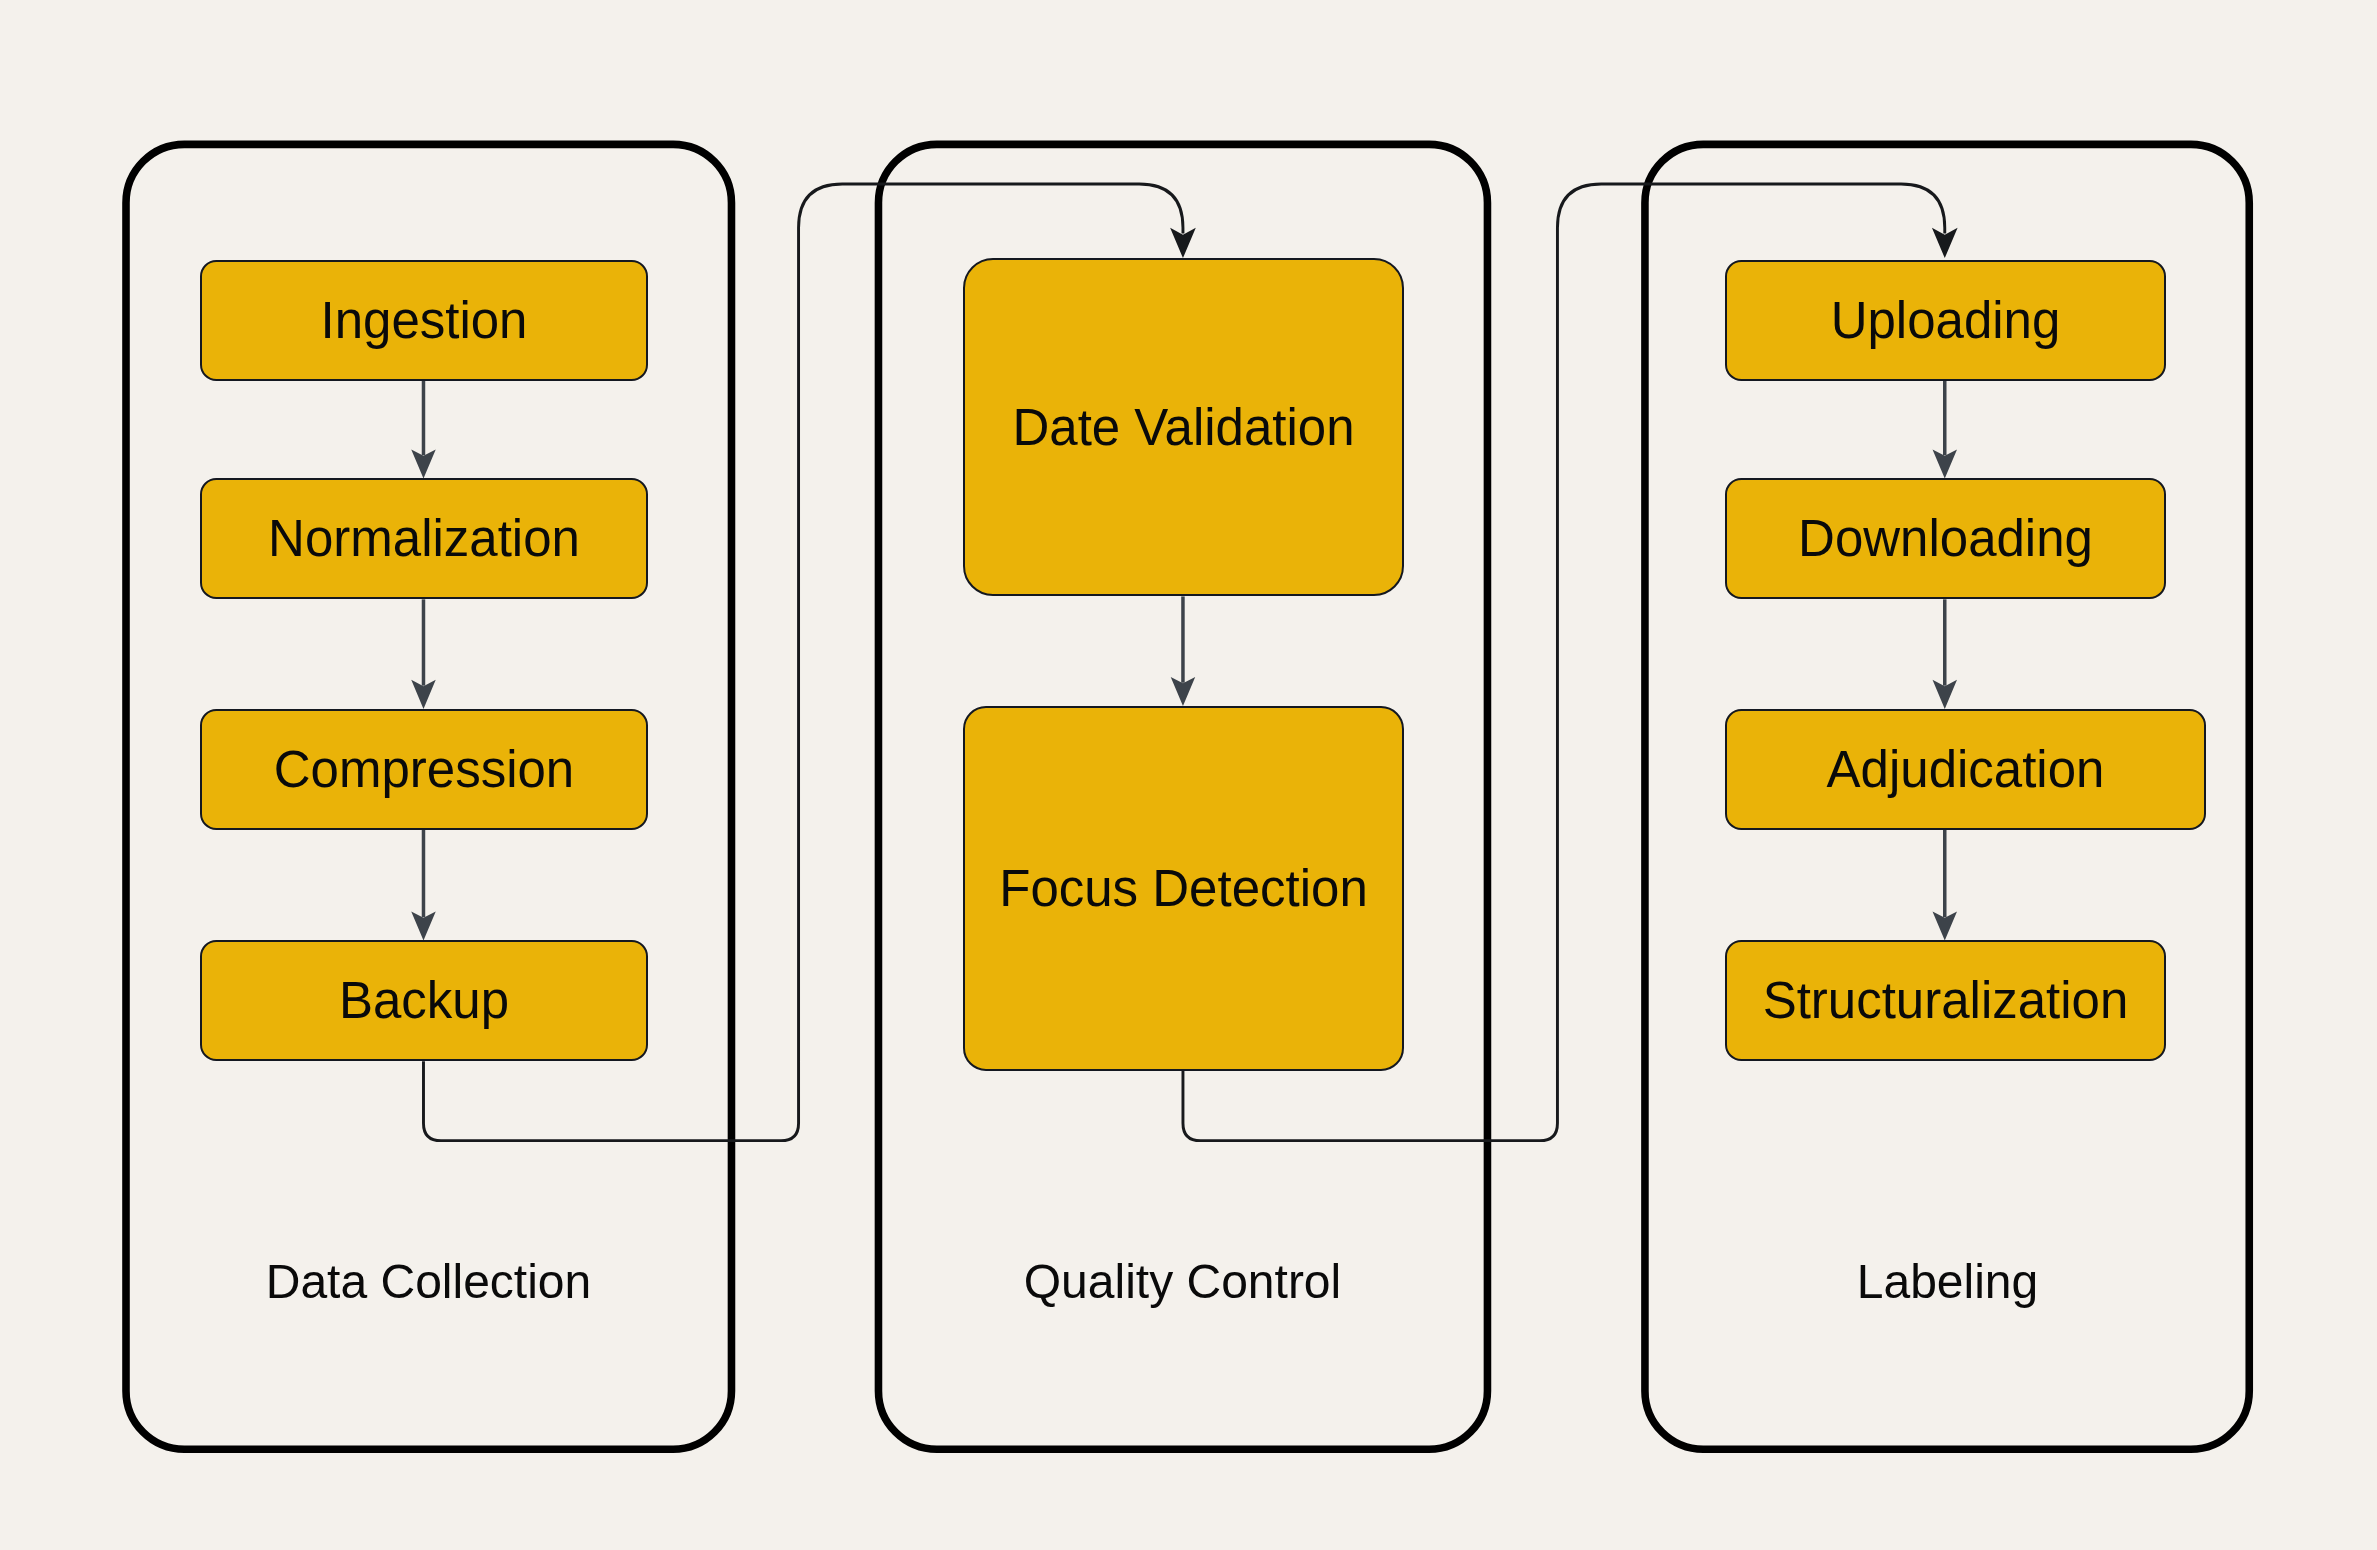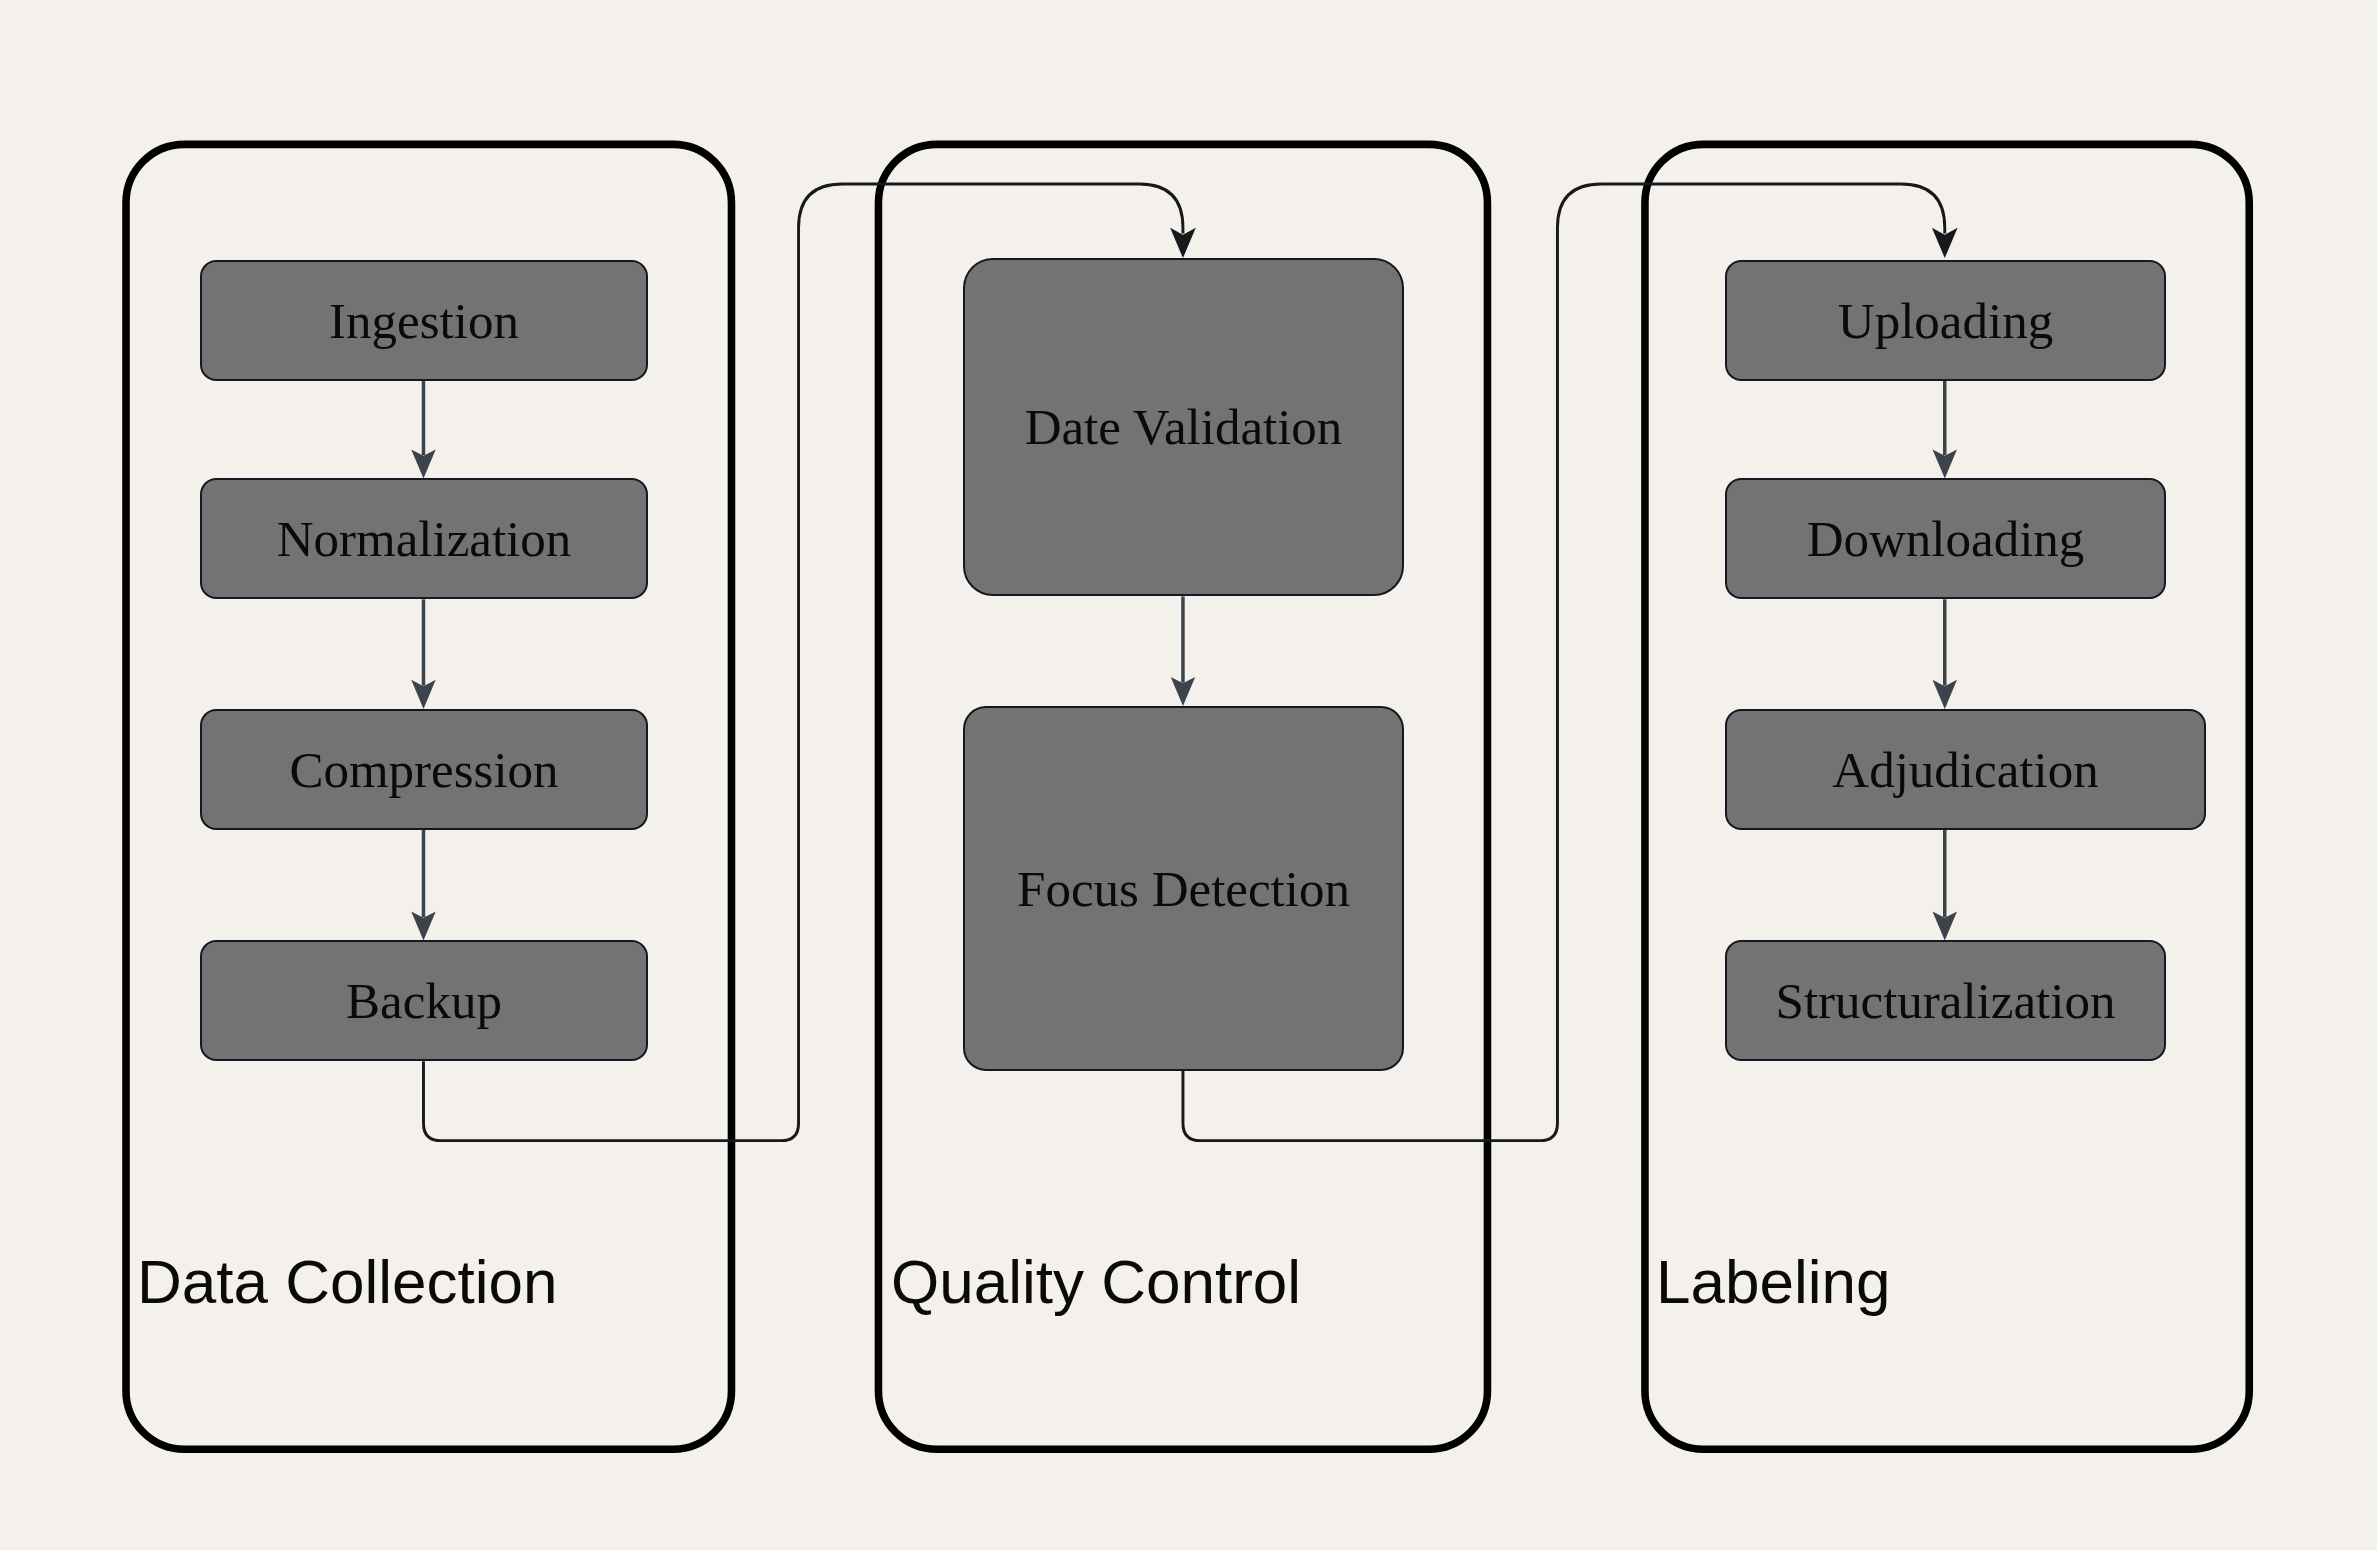--- a/index.html
+++ b/index.html
@@ -20,31 +20,30 @@
   .links-layer {
     position: absolute;
     left: 0; top: 0;
     width: 2377px;
     height: 1551px;
     z-index: 1;
   }
   .node {
     position: absolute;
     box-sizing: border-box;
-    background: #737373;
+    background: #eab308;
     border: 2.3px solid #141820;
     border-radius: 16.3px;
     display: flex;
     align-items: center;
     justify-content: center;
     z-index: 2;
     color: #0a0a0a;
     font-size: 51px;
     text-align: center;
-    font-family: Liberation Serif, serif;
   }
   
   .n-ingestion        { left: 200px;  top: 260px;  width: 448px; height: 121px; }
   .n-normalization    { left: 200px;  top: 478px;  width: 448px; height: 121px; }
   .n-compression      { left: 200px;  top: 709px; width: 448px; height: 121px; }
   .n-backup           { left: 200px;  top: 940px; width: 448px; height: 121px; }
   
   .n-date-validation  { left: 963px; top: 258px;  width: 441px; height: 338px; border-radius: 30px; }
   .n-focus-detection  { left: 963px; top: 706px; width: 441px; height: 365px; border-radius: 23px; }
   
@@ -52,22 +51,22 @@
   .n-downloading      { left: 1725px; top: 478px;  width: 441px; height: 121px; }
   .n-adjudication     { left: 1725px; top: 709px; width: 481px; height: 121px; }
   .n-structuralization{ left: 1725px; top: 940px; width: 441px; height: 121px; }
 
   .container-label {
     position: absolute;
     top: 1247px;
     width: 583px;
     height: 70px;
     line-height: 70px;
-    text-align: left;
-    font-size: 62px;
+    text-align: center;
+    font-size: 48px;
     color: #0a0a0a;
     z-index: 2;
   }
   .cl-1 { left: 137px;  }
   .cl-2 { left: 891px; }
   .cl-3 { left: 1656px; }
 </style>
 </head>
 <body>
 

